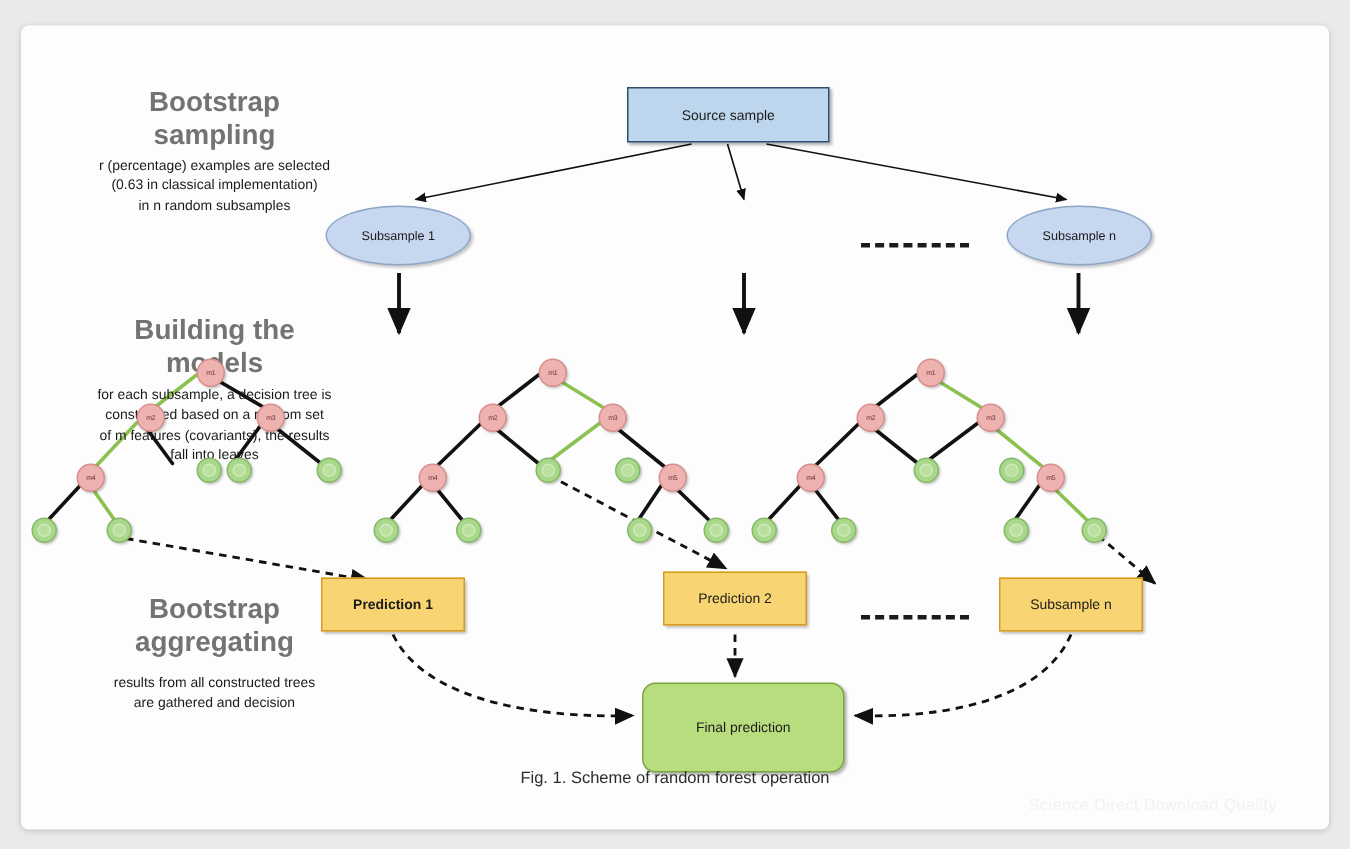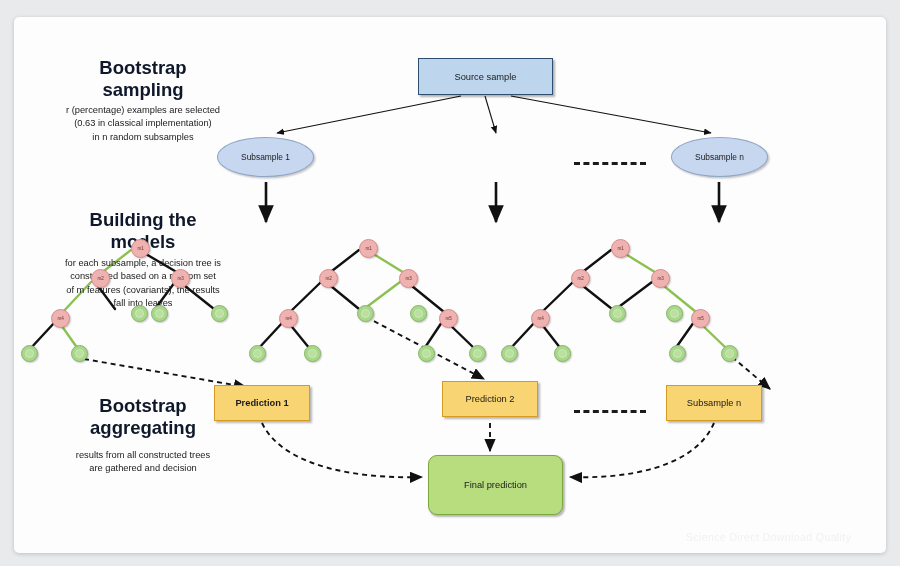--- a/index.html
+++ b/index.html
@@ -13,21 +13,21 @@
     position:absolute;left:14px;top:17px;width:872px;height:536px;
     background:#fdfdfd;border-radius:5px;
     box-shadow:0 1px 4px rgba(0,0,0,.18);
   }
   .canvas{position:absolute;left:0;top:0;width:872px;height:536px;}
   svg.layer{position:absolute;left:0;top:0;width:872px;height:536px;pointer-events:none;}
 
   
   .sec-head{
     position:absolute;text-align:center;width:210px;
-    font-weight:bold;font-size:18.5px;color:#0f172a;line-height:1.2;
+    font-weight:bold;font-size:18.5px;color:#737373;line-height:1.2;
   }
   .sec-sub{
     position:absolute;text-align:center;width:230px;
     font-size:9.3px;color:#1a1a1a;line-height:1.45;
   }
 
   
   .node-box{
     position:absolute;box-sizing:border-box;
     display:flex;align-items:center;justify-content:center;
@@ -227,18 +227,19 @@
       <div class="tleaf" style="left:707px;top:328px;"></div>
 
       <div class="node-box pred-box" style="left:200px;top:368px;width:96px;height:36px;font-weight:bold;">Prediction 1</div>
       <div class="node-box pred-box" style="left:428px;top:364px;width:96px;height:36px;">Prediction 2</div>
       <div class="node-box pred-box" style="left:652px;top:368px;width:96px;height:36px;">Subsample n</div>
 
       <div class="dashseg" style="left:560px;top:393px;width:72px;"></div>
 
       <div class="node-box final-box" style="left:414px;top:438px;width:135px;height:60px;">Final prediction</div>
 
+      <div class="caption" style="left:0px;top:496px;">Fig. 1. Scheme of random forest operation</div>
 
       <div class="watermark" style="left:672px;top:514px;">Science Direct Download Quality</div>
 
     </div>
   </div>
 </div>
 
 </body></html>

